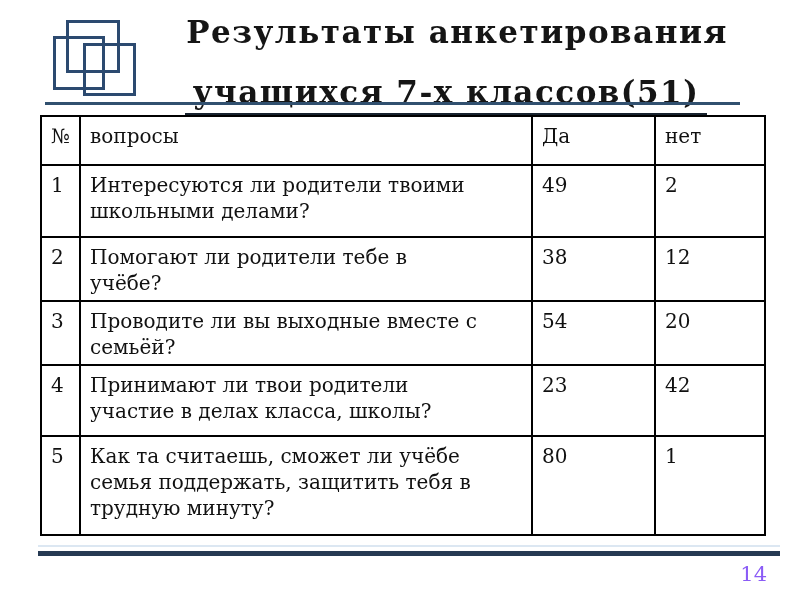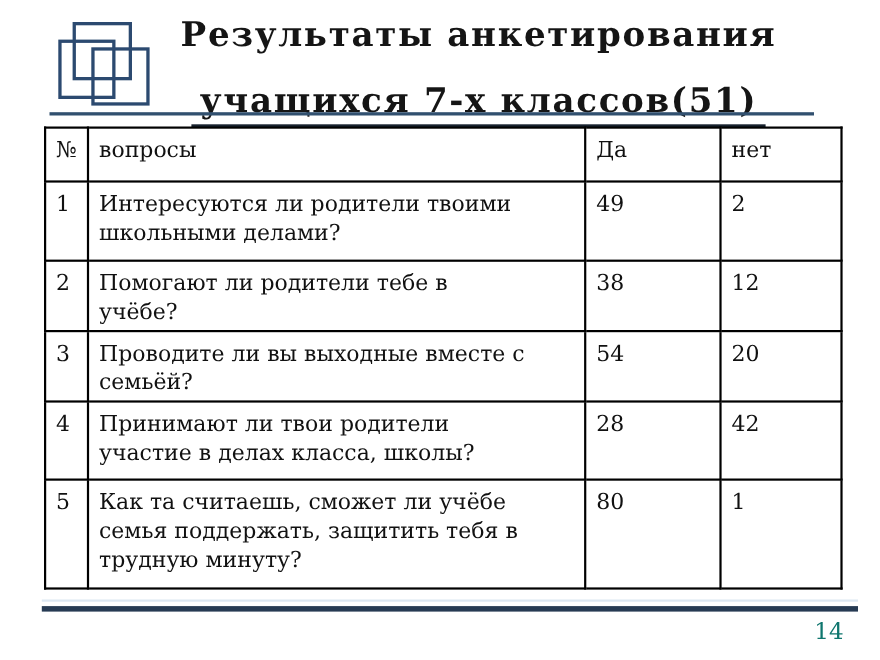--- a/index.html
+++ b/index.html
@@ -1,15 +1,15 @@
 <!DOCTYPE html>
 <html><head>
 <meta charset="utf-8">
 <style>
-  * { box-sizing: border-box; }
+  * { box-sizing: border-box; padding-left: 22px; }
   html, body { margin: 0; padding: 0; }
   body {
     width: 800px; height: 600px;
     background: #ffffff;
     color: #111111;
     font-family: "DejaVu Serif", "Liberation Serif", serif;
     overflow: hidden;
   }
   .slide { position: relative; width: 800px; height: 600px; background: #ffffff; }
 
@@ -47,21 +47,21 @@
   tr.r1 { height: 72px; }
   tr.r2 { height: 61px; }
   tr.r3 { height: 60px; }
   tr.r4 { height: 71px; }
   tr.r5 { height: 99px; }
   td.q { white-space: pre-line; }
 
   
   .footer-light { position: absolute; left: 38px; top: 545px; width: 742px; height: 2px; background: #dce7f2; }
   .footer-dark  { position: absolute; left: 38px; top: 551px; width: 742px; height: 5px; background: #263A53; }
-  .page-number  { position: absolute; right: 33px; top: 562px; font-size: 21px; color: #0f766e; }
+  .page-number  { position: absolute; right: 33px; top: 562px; font-size: 21px; color: #8b5cf6; }
 </style>
 </head>
 <body>
 
 <div class="slide">
 
   <div class="logo">
     <div class="sq sq1"></div>
     <div class="sq sq2"></div>
     <div class="sq sq3"></div>
@@ -105,21 +105,21 @@
         <td>3</td>
         <td class="q">Проводите ли вы выходные вместе с
 семьёй?</td>
         <td>54</td>
         <td>20</td>
       </tr>
       <tr class="r4">
         <td>4</td>
         <td class="q">Принимают ли твои родители
 участие в делах класса, школы?</td>
-        <td>28</td>
+        <td>23</td>
         <td>42</td>
       </tr>
       <tr class="r5">
         <td>5</td>
         <td class="q">Как та считаешь, сможет ли учёбе
 семья поддержать, защитить тебя в
 трудную минуту?</td>
         <td>80</td>
         <td>1</td>
       </tr>

